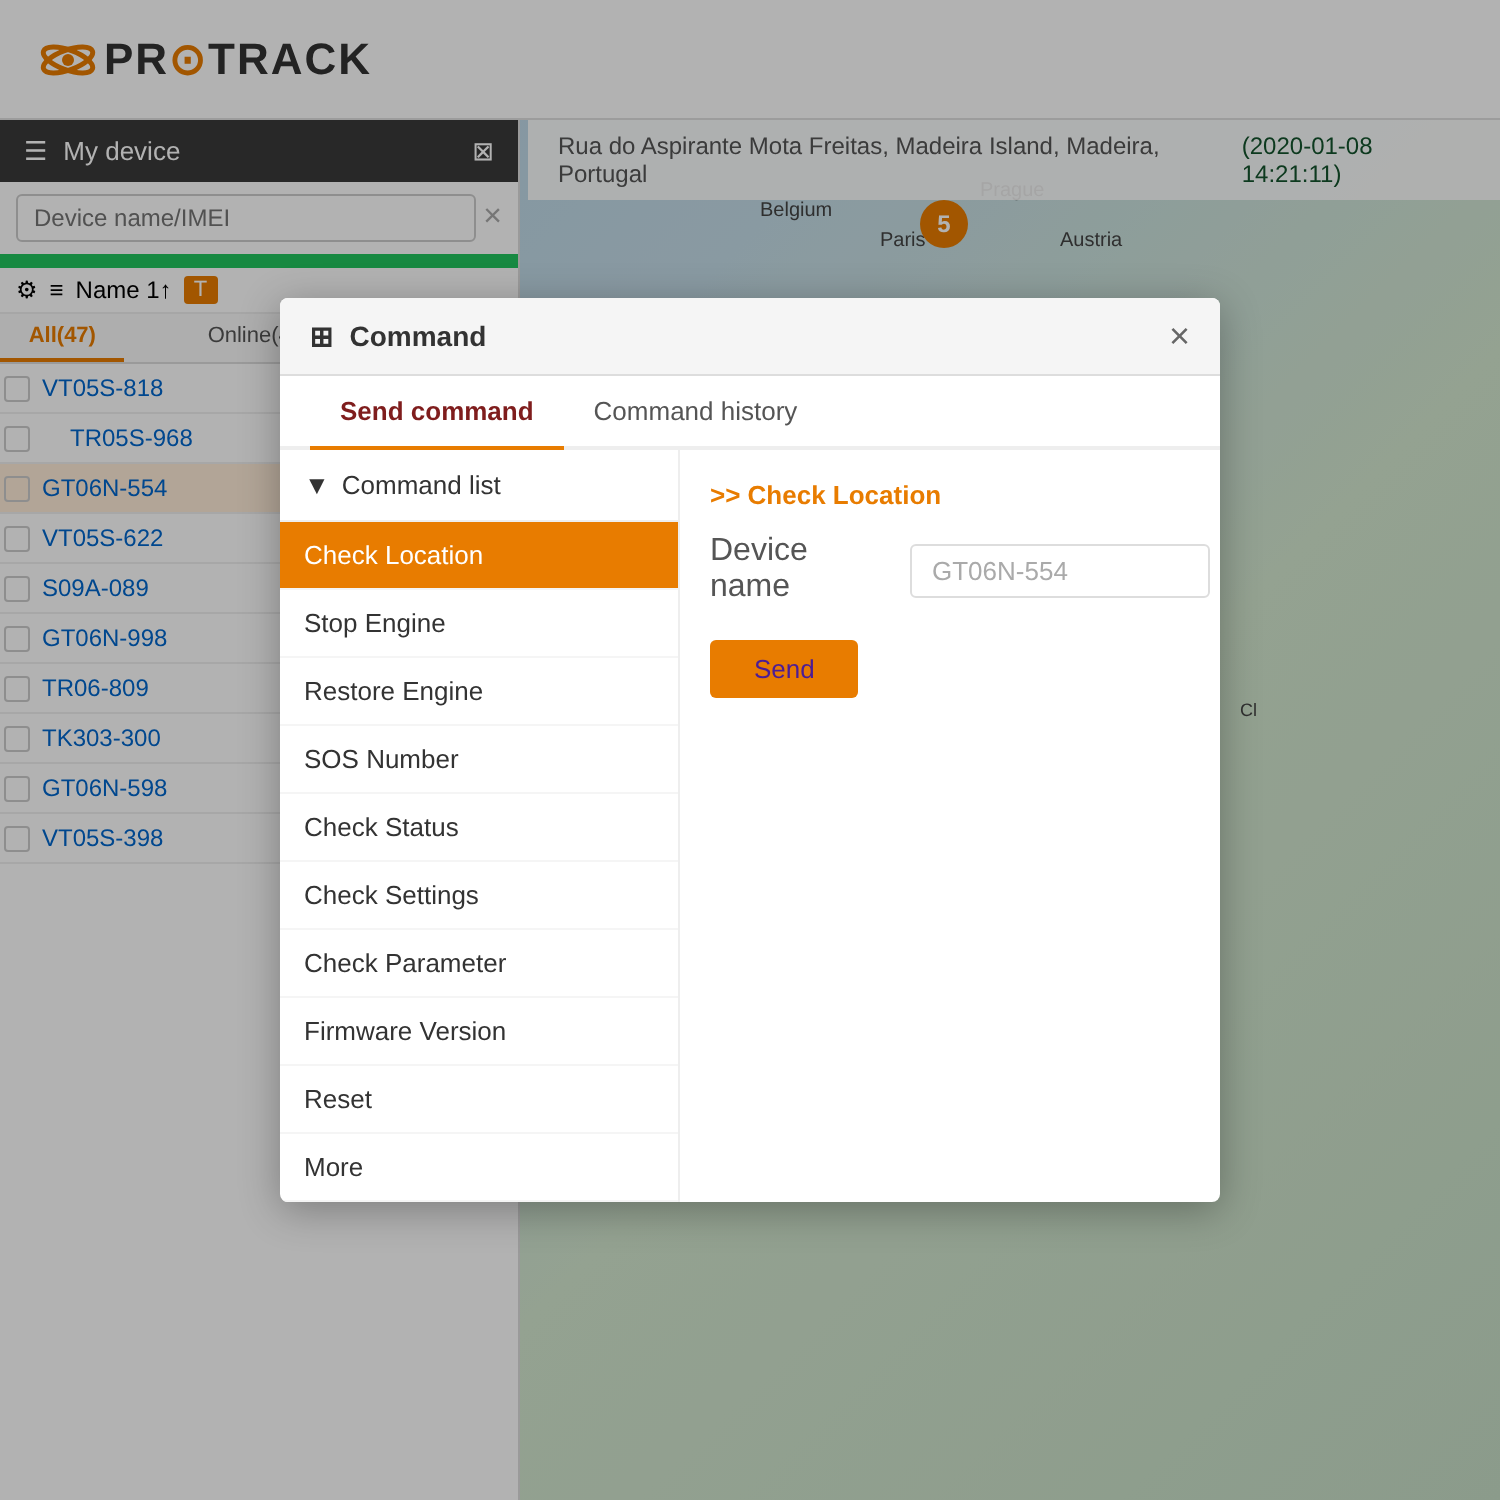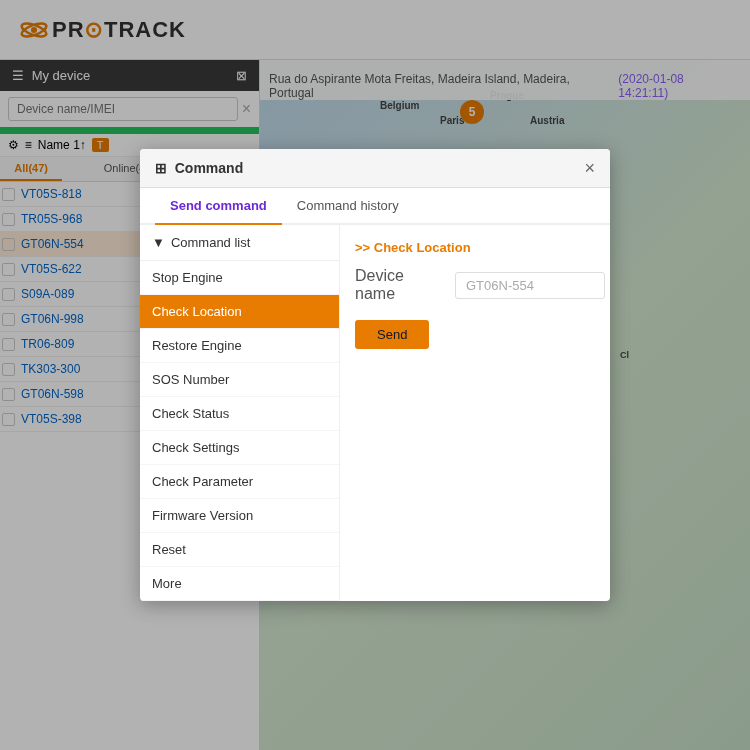--- a/index.html
+++ b/index.html
@@ -45,33 +45,33 @@
       top: 60px;
       left: 0;
       right: 0;
       bottom: 0;
       background: linear-gradient(135deg, #b8d4e8 0%, #c5dde8 30%, #d4e8d0 60%, #c8dfc8 100%);
       z-index: 0;
     }
     .map-location-bar {
       position: absolute;
       top: 60px;
-      left: 254px;
+      left: 264px;
       right: 0;
       height: 40px;
       background: rgba(255,255,255,0.9);
       display: flex;
-      align-items: flex-end;
+      align-items: center;
       padding: 0 15px;
       font-size: 12px;
       color: #555;
       z-index: 2;
     }
     .map-location-text { color: #555; }
-    .map-location-date { color: #8b5cf6; margin-left: 6px; }
+    .map-location-date { color: #14532d; margin-left: 6px; }
     .map-marker {
       position: absolute;
       top: 100px;
       left: 460px;
       width: 24px;
       height: 24px;
       background: #e87c00;
       border-radius: 50%;
       display: flex;
       align-items: center;
@@ -214,21 +214,21 @@
     }
     .modal-tab {
       padding: 10px 15px;
       font-size: 13px;
       cursor: pointer;
       color: #555;
       border-bottom: 2px solid transparent;
       margin-bottom: -2px;
     }
     .modal-tab.active {
-      color: #6d28d9;
+      color: #7f1d1d;
       border-bottom: 2px solid #e87c00;
       font-weight: bold;
     }
     .modal-body {
       display: flex;
       min-height: 320px;
     }
     .cmd-list-panel {
       width: 200px;
       border-right: 1px solid #eee;
@@ -279,36 +279,36 @@
     .cmd-field-input {
       border: 1px solid #ddd;
       border-radius: 3px;
       padding: 5px 10px;
       font-size: 13px;
       color: #aaa;
       width: 150px;
     }
     .send-btn {
       background: #e87c00;
-      color: #0f172a;
+      color: #4c1d95;
       border: none;
       border-radius: 3px;
       padding: 7px 22px;
       font-size: 13px;
       cursor: pointer;
       margin-top: 5px;
       align-self: flex-start;
     }
 
     
     .map-label {
       position: absolute;
       font-size: 10px;
       color: #444;
-      font-weight: bold;
+      font-weight: normal;
     }
   </style>
 </head>
 <body>
 
 <div class="header-bar">
   <div class="logo">
     <svg class="logo-icon" viewBox="0 0 28 28">
       <ellipse cx="14" cy="14" rx="13" ry="5" fill="none" stroke="#e87c00" stroke-width="2.5" transform="rotate(-20 14 14)"></ellipse>
       <ellipse cx="14" cy="14" rx="13" ry="5" fill="none" stroke="#e87c00" stroke-width="2.5" transform="rotate(20 14 14)"></ellipse>
@@ -371,21 +371,21 @@
   <div class="device-list">
 
     <div class="device-item">
       <div style="display:flex;align-items:center;gap:6px;">
         <div class="cb"></div>
         <span class="device-name">VT05S-818</span>
       </div>
       <span class="device-status green">46 kph</span>
     </div>
     <div class="device-item">
-      <div style="display:flex;align-items:center;gap:6px;">
+      <div style="display:flex;align-items:center;gap:20px;">
         <div class="cb"></div>
         <span class="device-name">TR05S-968</span>
       </div>
       <span class="device-status green">13 kph</span>
     </div>
     <div class="device-item selected">
       <div style="display:flex;align-items:center;gap:6px;">
         <div class="cb"></div>
         <span class="device-name">GT06N-554</span>
       </div>
@@ -455,22 +455,22 @@
     <div class="modal-tabs">
       <div class="modal-tab active">Send command</div>
       <div class="modal-tab">Command history</div>
     </div>
     <div class="modal-body">
       <div class="cmd-list-panel">
         <div class="cmd-list-header">
           <span>▼</span>
           <span>Command list</span>
         </div>
+        <div class="cmd-item selected">Check Location</div>
         <div class="cmd-item">Stop Engine</div>
-        <div class="cmd-item selected">Check Location</div>
         <div class="cmd-item">Restore Engine</div>
         <div class="cmd-item">SOS Number</div>
         <div class="cmd-item">Check Status</div>
         <div class="cmd-item">Check Settings</div>
         <div class="cmd-item">Check Parameter</div>
         <div class="cmd-item">Firmware Version</div>
         <div class="cmd-item">Reset</div>
         <div class="cmd-item">More</div>
       </div>
       <div class="cmd-right-panel">

